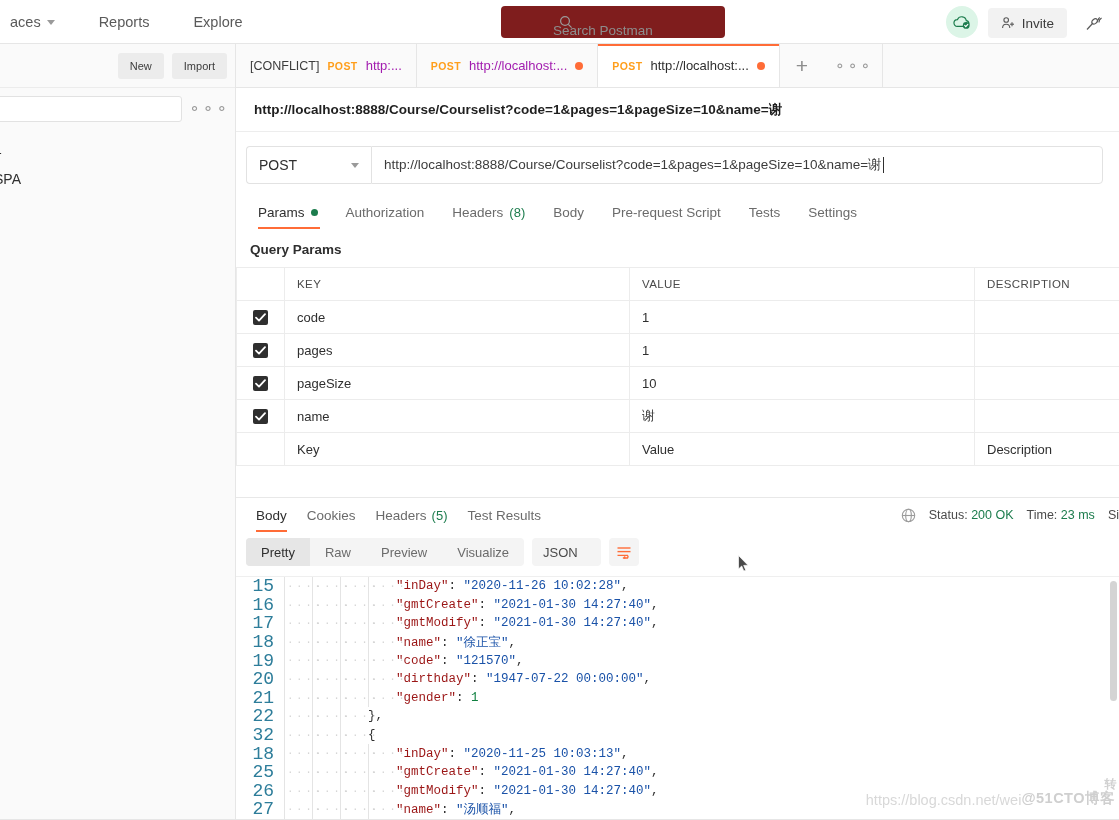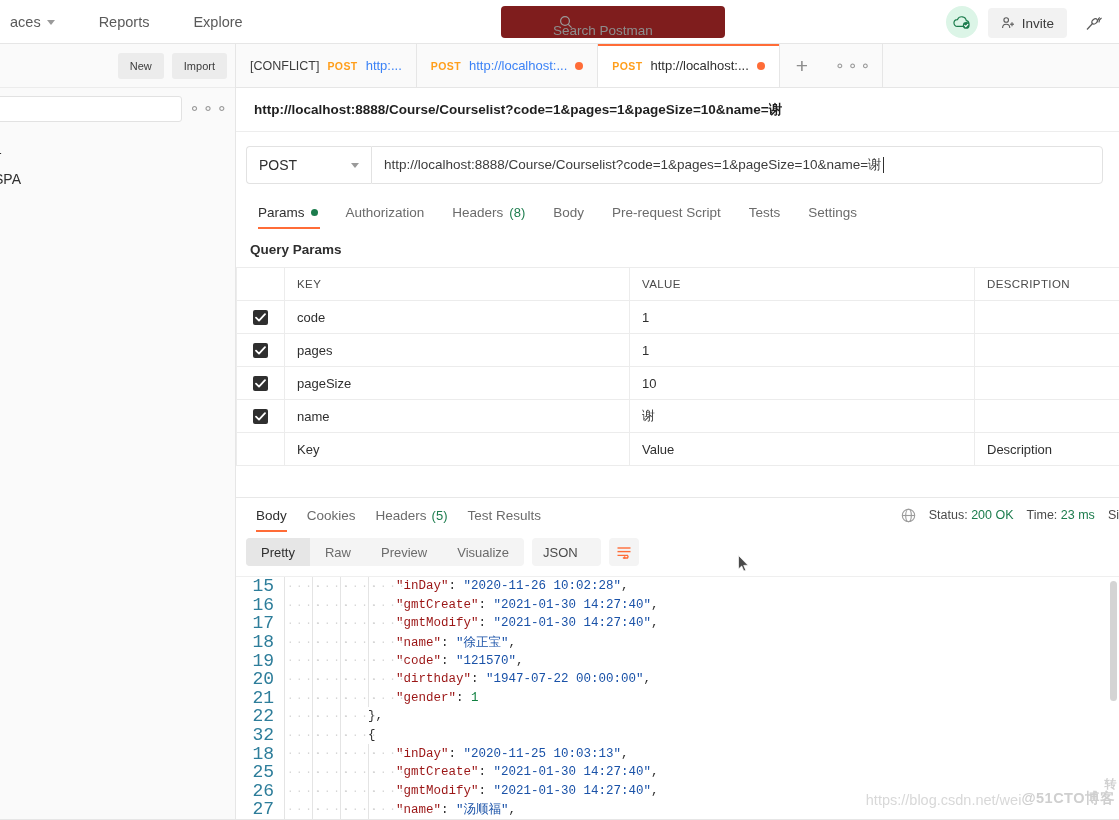--- a/index.html
+++ b/index.html
@@ -79,21 +79,21 @@
     display: flex; align-items: center; gap: 8px; padding: 0 14px;
     border-right: 1px solid #e6e6e6; background: #fafafa;
     font-size: 13px; color: #5a5a5a; white-space: nowrap; position: relative;
   }
   .rtab.active { background: #ffffff; color: #2f2f2f; }
   .rtab.active::before {
     content: ""; position: absolute; left:0; right:0; top:0; height:2px; background:#ff6c37;
   }
   .rtab .conflict { color: #3c3c3c; font-size: 12.5px; }
   .rtab .verb { color: #ff9e1b; font-size: 10.5px; font-weight: bold; letter-spacing: .4px; }
-  .rtab .url { color: #3b82f6; font-size: 13px; }
+  .rtab .url { color: #a21caf; font-size: 13px; }
   .rtab.active .url { color: #2f2f2f; }
   .dot-unsaved { width: 8px; height: 8px; border-radius: 50%; background: #ff6c37; display:inline-block; }
   .tab-plus { display:flex; align-items:center; padding: 0 16px; color:#8d8d8d; font-size: 21px; }
   .tab-ellipsis { display:flex; align-items:center; padding: 0 10px; color:#9b9b9b; font-size: 14px; letter-spacing: 1px; }
   .tabstrip-filler { flex: 1; border-left: 1px solid #e6e6e6; background:#fafafa; }
 
   
   .reqpane { position: absolute; left: 236px; top: 88px; width: 883px; height: 732px; background:#fff; }
   .breadcrumb {
     height: 44px; display: flex; align-items: center; padding-left: 18px;

